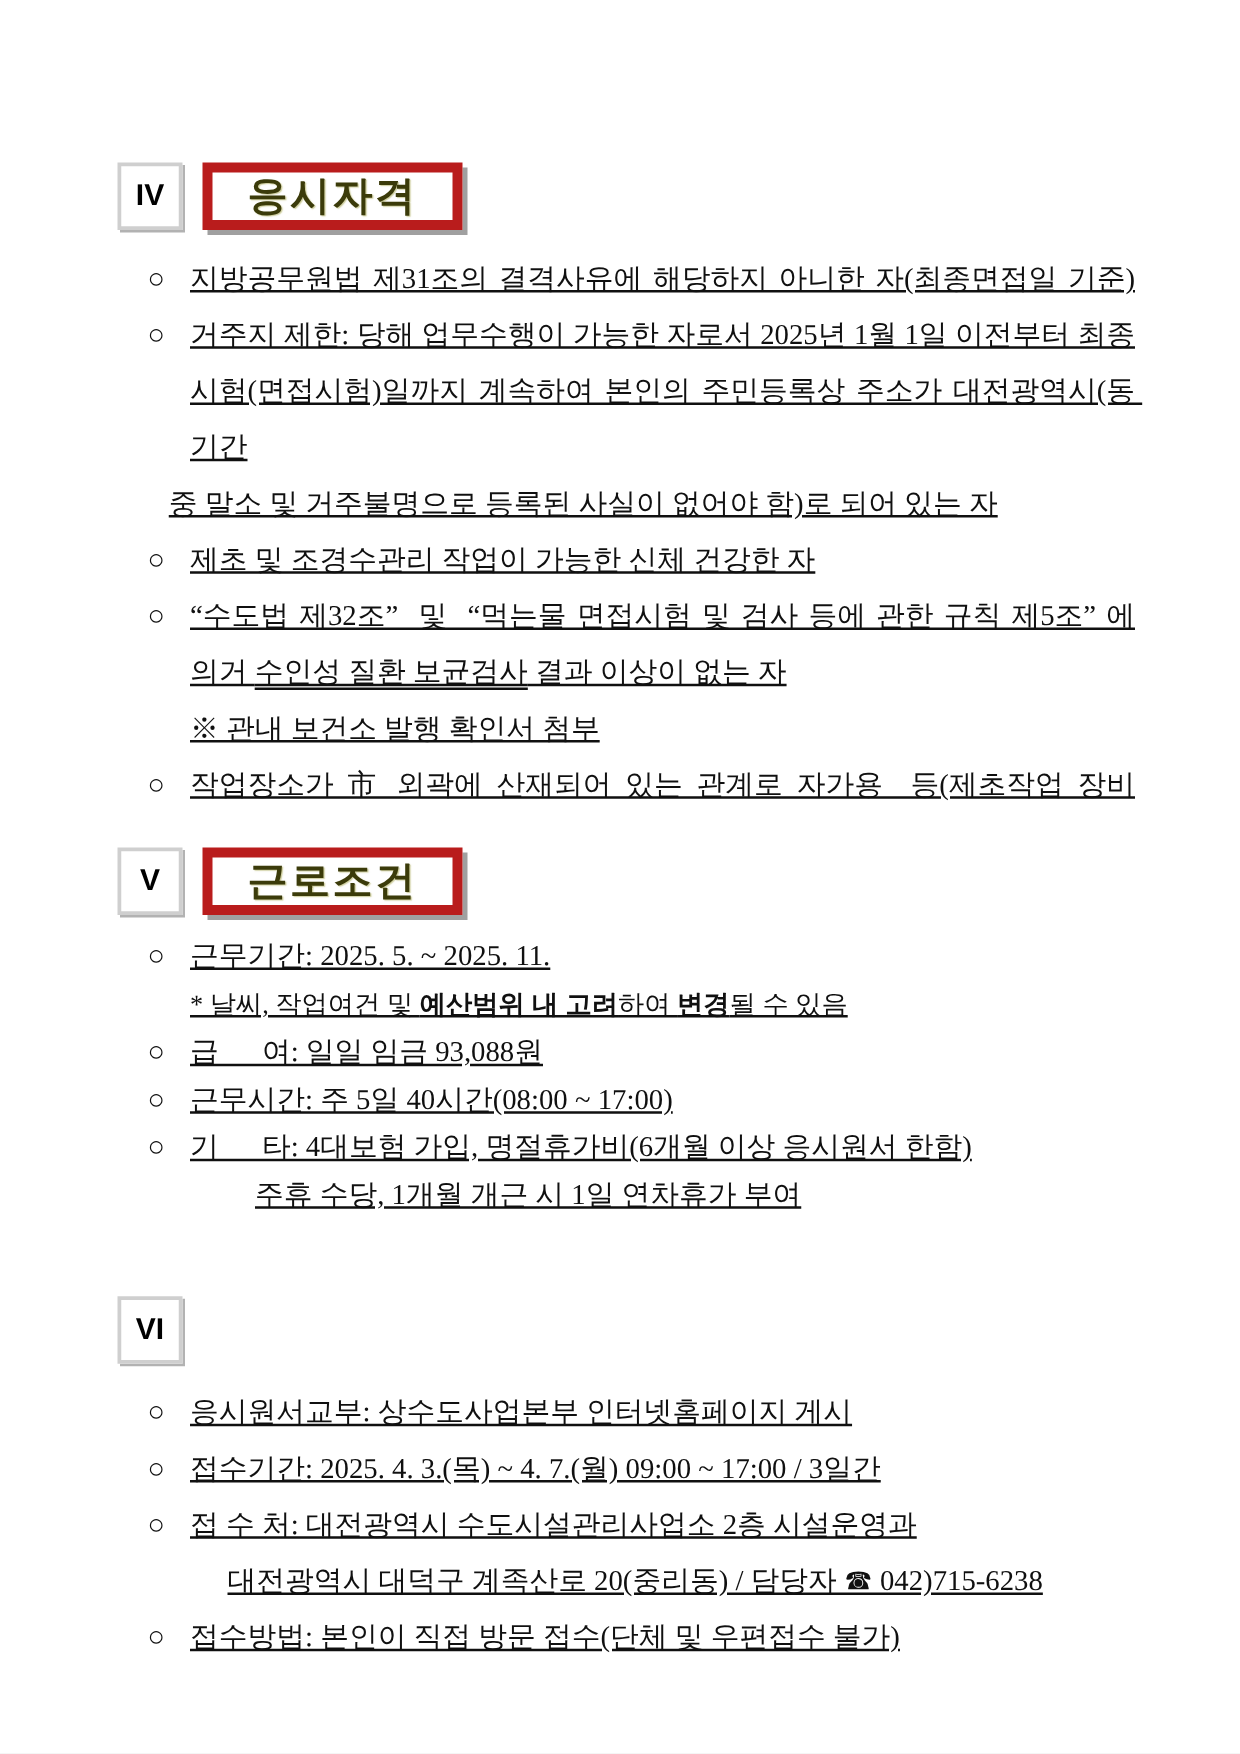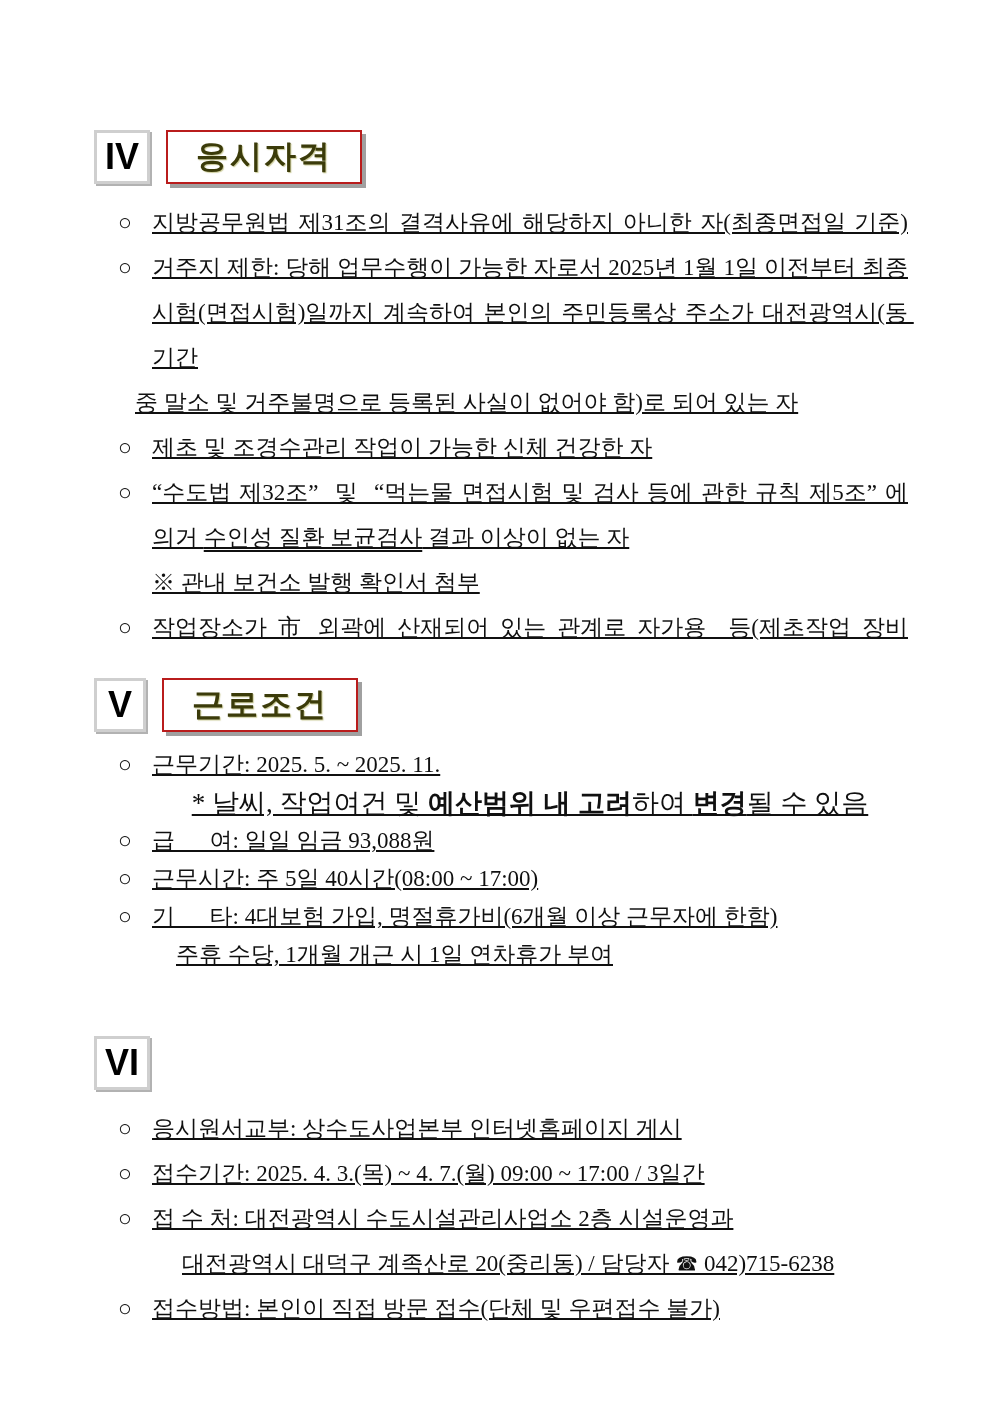--- a/index.html
+++ b/index.html
@@ -19,27 +19,27 @@
     margin-left:-24px; 
   }
   .numeral-box{
     box-sizing:border-box;
     min-width:52px;height:54px;
     border:3px solid #cfcfcf;
     box-shadow:2px 2px 0 #b2b2b2;
     background:#ffffff;
     display:flex;align-items:center;justify-content:center;
     font-family:"Liberation Sans","DejaVu Sans",sans-serif;
-    font-weight:bold;font-size:36px;color:#000;
+    font-weight:bold;font-size:24px;color:#000;
     padding:0 8px;
   }
   .title-box{
     box-sizing:border-box;
     height:54px;
-    border:2px solid #b91c1c;
+    border:8px solid #b91c1c;
     box-shadow:4px 4px 0 #a0a0a0;
     background:#ffffff;
     display:flex;align-items:center;justify-content:center;
     padding:0 28px;
     font-family:"Liberation Sans","DejaVu Sans",sans-serif;
     font-weight:bold;font-size:32px;
     color:#3b3b0a;
     letter-spacing:2px;
     text-shadow:1px 1px 1px rgba(160,160,70,0.55);
     white-space:pre;
@@ -52,21 +52,21 @@
     font-size:23px;
   }
   .sec-iv .line, .sec-vi .line{line-height:45px;}
   .sec-v .line{line-height:38px;}
   .line .marker{
     flex:0 0 34px;width:34px;
     display:inline-block;
   }
   .line .text{flex:1 1 auto;text-decoration:underline;}
   .line.fill .text{text-align:justify;text-align-last:justify;}
-  .line.note{font-size:27px;text-align:center;}
+  .line.note{font-size:21px;}
   .u{text-decoration:underline;text-underline-offset:5px;}
   .b{font-weight:bold;font-family:"Liberation Sans","DejaVu Sans",sans-serif;}
   .sec-v{margin-top:28px;}
   .sec-v .items{margin-top:14px;}
   .sec-vi{margin-top:62px;}
 </style>
 </head>
 <body>
 
 <div class="page">
@@ -100,22 +100,22 @@
       </div>
       <div class="title-box">
         <span>근로조건</span>
       </div>
     </div>
     <div class="items">
         <div class="line"><span class="marker">○</span><span class="text"><span>근무기간: 2025. 5. ~ 2025. 11.</span></span></div>
         <div class="line note" style="margin-left: 34px;"><span class="text"><span>* 날씨, 작업여건 및 </span><span class="b">예산범위 내 고려</span><span>하여 </span><span class="b">변경</span><span>될 수 있음</span></span></div>
         <div class="line"><span class="marker">○</span><span class="text"><span>급      여: 일일 임금 93,088원</span></span></div>
         <div class="line"><span class="marker">○</span><span class="text"><span>근무시간: 주 5일 40시간(08:00 ~ 17:00)</span></span></div>
-        <div class="line"><span class="marker">○</span><span class="text"><span>기      타: 4대보험 가입, 명절휴가비(6개월 이상 근무자에 한함)</span></span></div>
-        <div class="line" style="margin-left: 58px;"><span class="text"><span>주휴 수당, 1개월 개근 시 1일 연차휴가 부여</span></span></div>
+        <div class="line"><span class="marker">○</span><span class="text"><span>기      타: 4대보험 가입, 명절휴가비(6개월 이상 응시원서 한함)</span></span></div>
+        <div class="line" style="margin-left: 86px;"><span class="text"><span>주휴 수당, 1개월 개근 시 1일 연차휴가 부여</span></span></div>
       </div>
   </section>
 
   <section class="sec-vi">
     <div class="sec-header">
       <div class="numeral-box">
         <span>VI</span>
       </div>
     </div>
     <div class="items">

